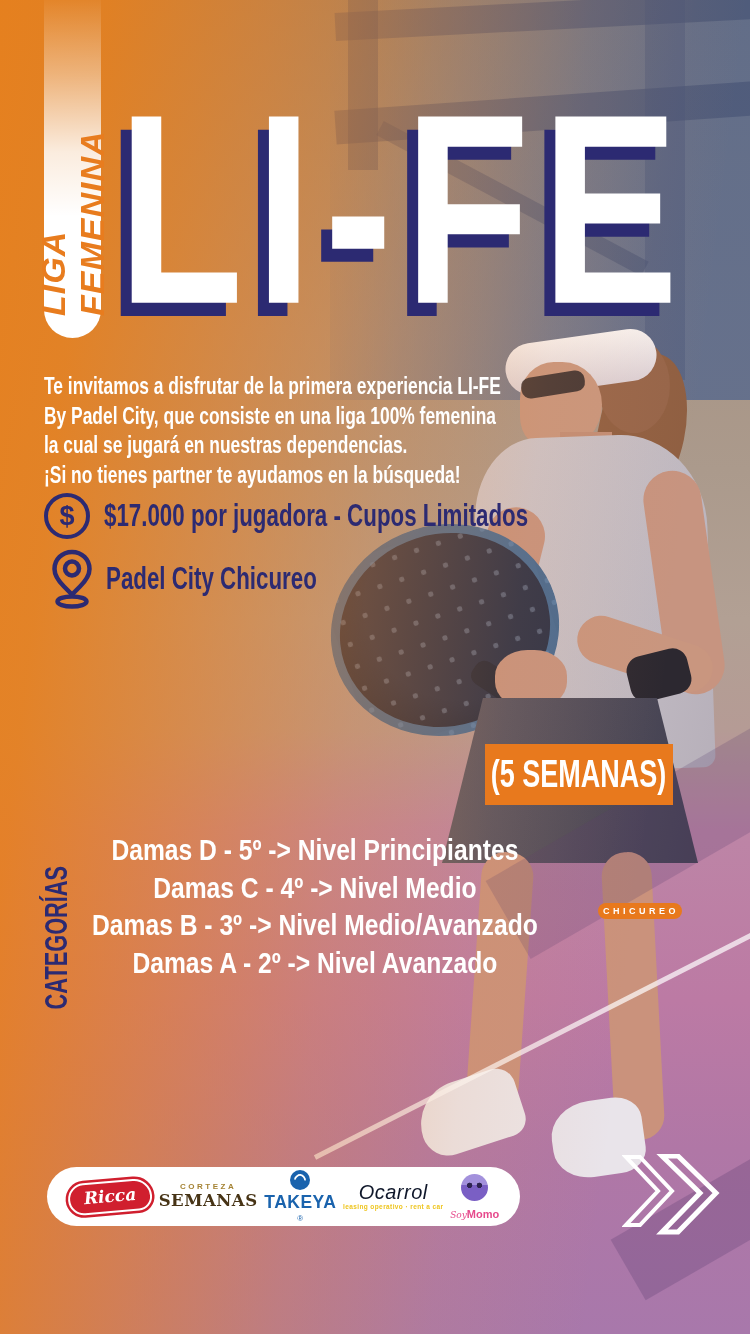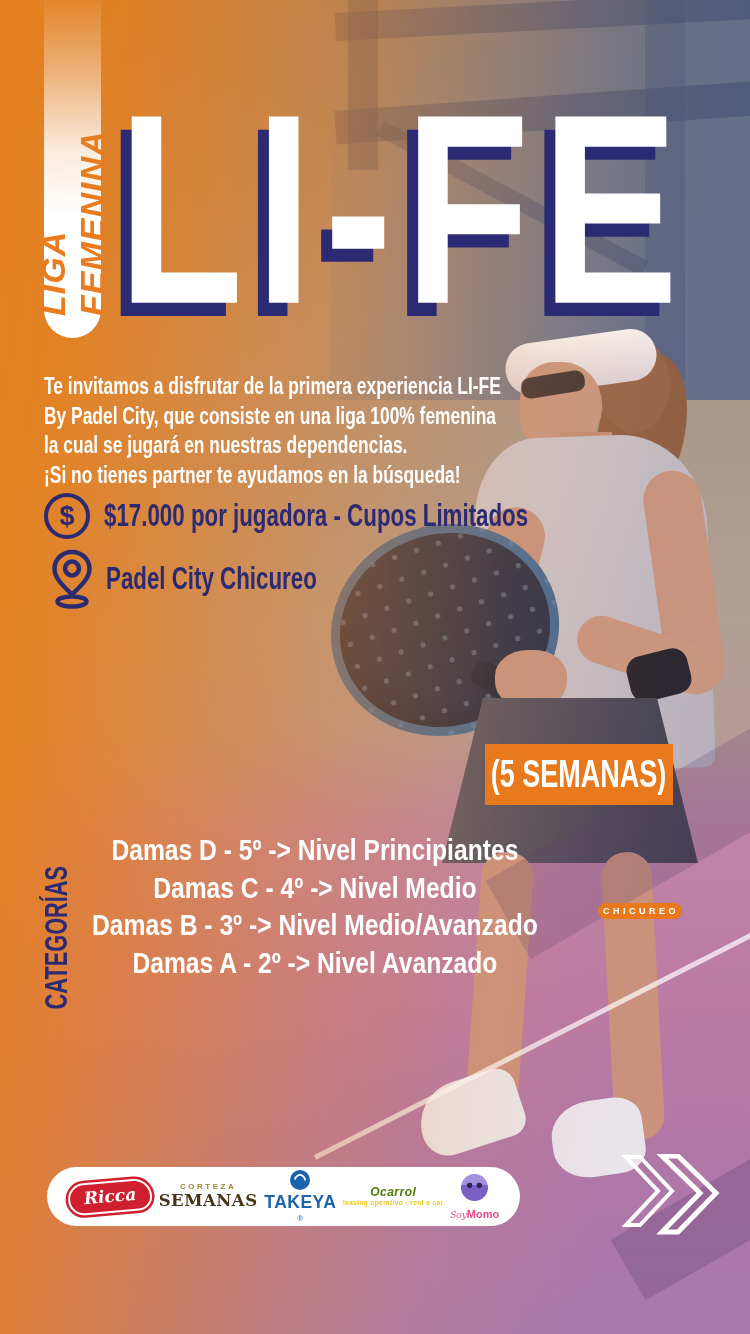--- a/index.html
+++ b/index.html
@@ -118,21 +118,21 @@
     font-size:17px;padding:5px 14px 6px;border-radius:16px 18px 14px 16px;border:2px solid #fff;
     box-shadow:0 0 0 2.5px #d01f2e;transform:rotate(-5deg);}
   .sp-jesuita .top{font-size:8px;letter-spacing:2.5px;color:#a58334;font-weight:bold;margin-bottom:2px;}
   .sp-jesuita .main{font-family:"DejaVu Serif",serif;font-size:16.5px;font-weight:bold;color:#473416;letter-spacing:.5px;}
   .sp-takeya{display:flex;align-items:center;gap:4px;flex-direction:column;}
   .takeya-mark{width:20px;height:20px;border-radius:50%;background:#1a63ad;position:relative;flex:0 0 auto;}
   .takeya-mark::after{content:"";position:absolute;left:4px;top:4px;width:12px;height:12px;
     border:2px solid #fff;border-radius:50%;border-left-color:transparent;border-bottom-color:transparent;transform:rotate(-40deg);box-sizing:border-box;}
   .takeya-text{color:#1a63ad;font-weight:bold;font-size:17.5px;letter-spacing:.5px;}
   .takeya-r{font-size:8px;vertical-align:top;color:#1a63ad;}
-  .sp-ocarrol .main{font-style:italic;font-weight:bold;font-size:12px;color:#4d7c0f;letter-spacing:.5px;}
+  .sp-ocarrol .main{font-style:italic;font-weight:normal;font-size:20px;color:#0f172a;letter-spacing:.5px;}
   .sp-ocarrol .tag{font-size:6.5px;color:#eec51e;font-weight:bold;margin-top:2px;letter-spacing:.4px;}
   .sp-momo{display:flex;flex-direction:column;align-items:center;gap:8px;}
   .momo-face{width:27px;height:27px;border-radius:50%;
     background:radial-gradient(circle at 32% 42%,#2e2450 2.5px,transparent 3px),
                radial-gradient(circle at 68% 42%,#2e2450 2.5px,transparent 3px),
                linear-gradient(#a391dc 42%,#7a5fc4 42%);}
   .momo-text{font-size:11px;color:#e64a8c;}
   .momo-script{font-family:"DejaVu Serif",serif;font-style:italic;font-size:9px;}
   .momo-bold{font-weight:bold;}
 

